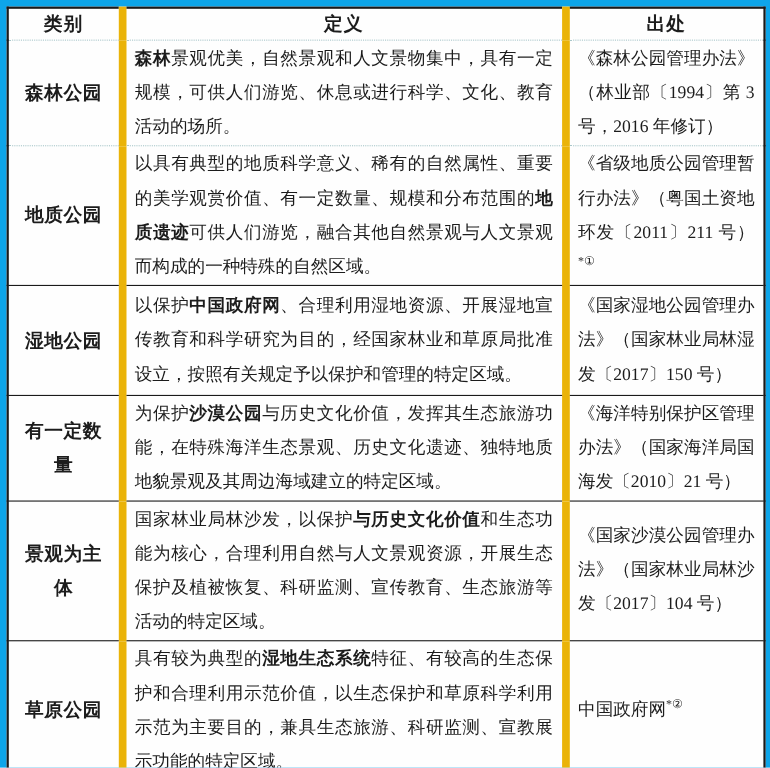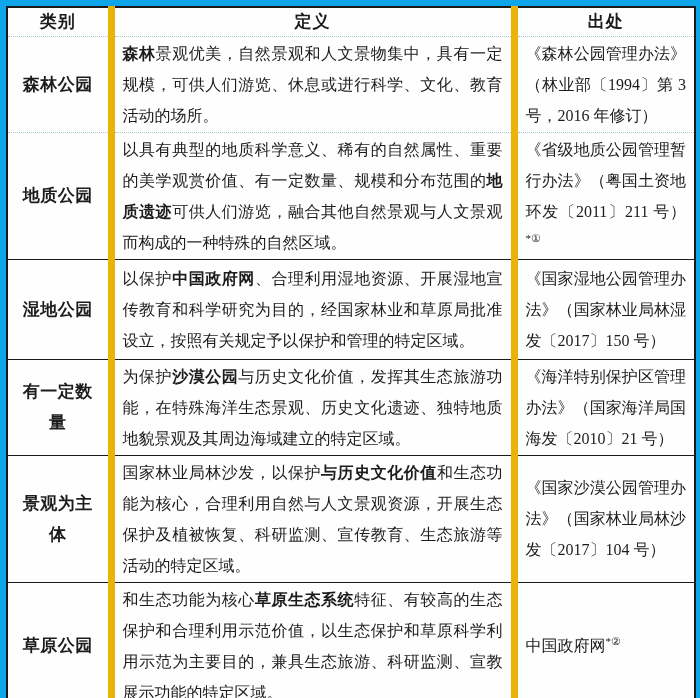--- a/index.html
+++ b/index.html
@@ -116,18 +116,18 @@
           <td class="def"><span>为保护</span><span class="b">沙漠公园</span><span>与历史文化价值，发挥其生态旅游功能，在特殊海洋生态景观、历史文化遗迹、独特地质地貌景观及其周边海域建立的特定区域。</span></td>
           <td class="src"><span>《海洋特别保护区管理办法》（国家海洋局国海发〔2010〕21 号）</span></td>
         </tr>
         <tr>
           <td class="cat">景观为主体</td>
           <td class="def"><span>国家林业局林沙发，以保护</span><span class="b">与历史文化价值</span><span>和生态功能为核心，合理利用自然与人文景观资源，开展生态保护及植被恢复、科研监测、宣传教育、生态旅游等活动的特定区域。</span></td>
           <td class="src"><span>《国家沙漠公园管理办法》（国家林业局林沙发〔2017〕104 号）</span></td>
         </tr>
         <tr>
           <td class="cat">草原公园</td>
-          <td class="def"><span>和生态功能为核心</span><span class="b">草原生态系统</span><span>特征、有较高的生态保护和合理利用示范价值，以生态保护和草原科学利用示范为主要目的，兼具生态旅游、科研监测、宣教展示功能的特定区域。</span></td>
+          <td class="def"><span>具有较为典型的</span><span class="b">湿地生态系统</span><span>特征、有较高的生态保护和合理利用示范价值，以生态保护和草原科学利用示范为主要目的，兼具生态旅游、科研监测、宣教展示功能的特定区域。</span></td>
           <td class="src"><span>中国政府网</span><sup class="fn">*②</sup></td>
         </tr>
       </tbody>
   </table>
 </div>
 
 </body></html>

